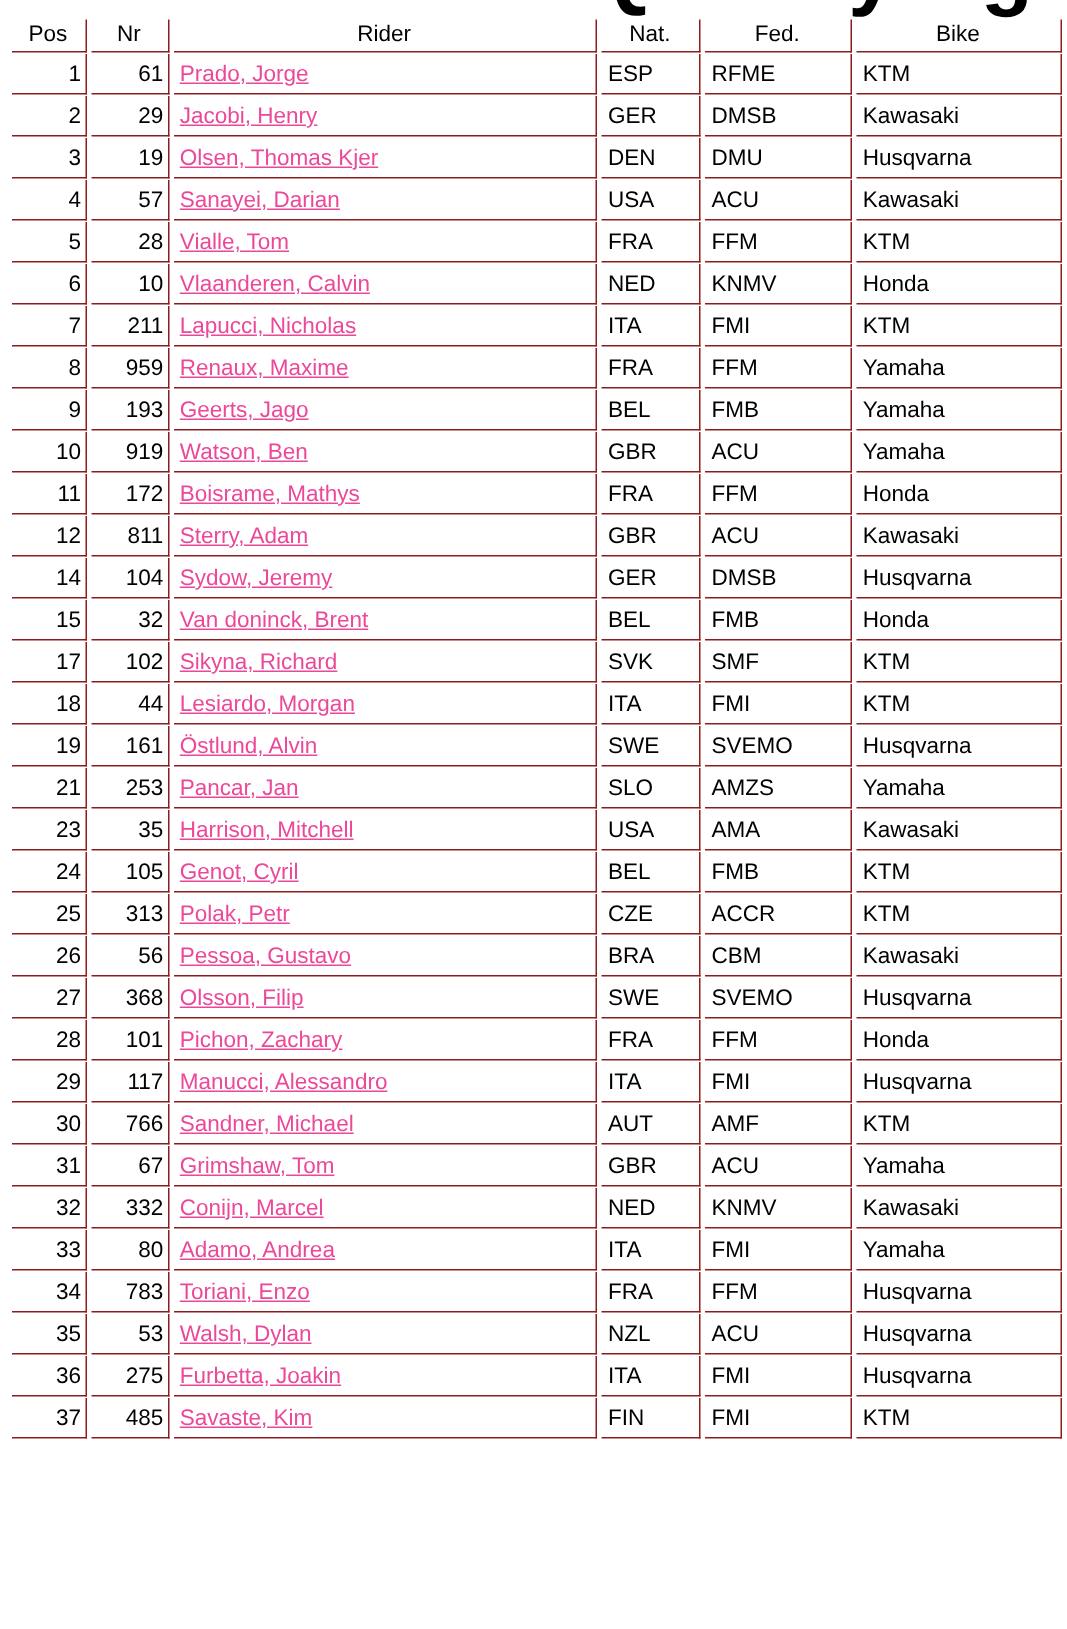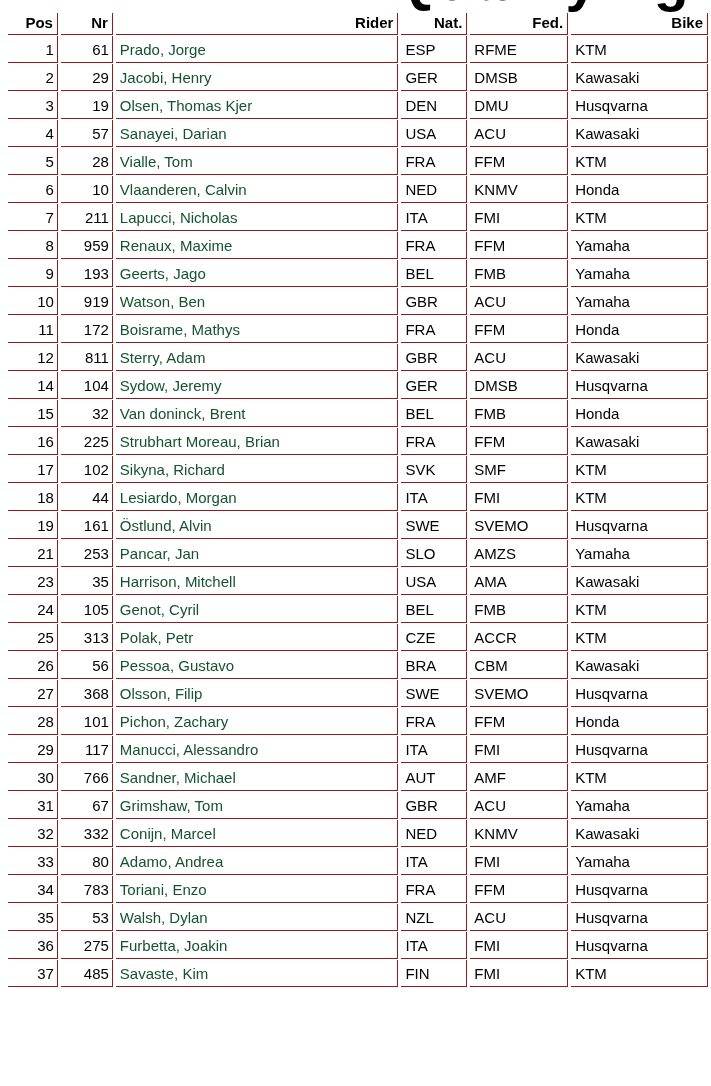--- a/index.html
+++ b/index.html
@@ -36,35 +36,35 @@
   }
   th,td{
     border-right:1px solid var(--line);
     border-bottom:1px solid var(--line);
     overflow:hidden;
     white-space:nowrap;
     font-weight:normal;
     vertical-align:bottom;
   }
   th{
-    text-align:right;
+    text-align:center;
     line-height:18px;
     padding:1px 4px 2px 3px;
-    font-weight:bold;
   }
   td{
     line-height:19px;
     padding:4px 4px 3px 4px;
   }
   td.num{
     text-align:right;
     padding-right:3px;
   }
   .rider-link{
-    color:#14532d;
+    text-decoration:underline;
+    color:#ec4899;
   }
 </style>
 </head>
 <body>
 
 <div class="clipped-title">Qualifying</div>
 
 <table class="results">
   <colgroup>
     <col style="width:50px">
@@ -191,28 +191,20 @@
       </tr>
       <tr>
         <td class="num">15</td>
         <td class="num">32</td>
         <td><span class="rider-link">Van doninck, Brent</span></td>
         <td>BEL</td>
         <td>FMB</td>
         <td>Honda</td>
       </tr>
       <tr>
-        <td class="num">16</td>
-        <td class="num">225</td>
-        <td><span class="rider-link">Strubhart Moreau, Brian</span></td>
-        <td>FRA</td>
-        <td>FFM</td>
-        <td>Kawasaki</td>
-      </tr>
-      <tr>
         <td class="num">17</td>
         <td class="num">102</td>
         <td><span class="rider-link">Sikyna, Richard</span></td>
         <td>SVK</td>
         <td>SMF</td>
         <td>KTM</td>
       </tr>
       <tr>
         <td class="num">18</td>
         <td class="num">44</td>

